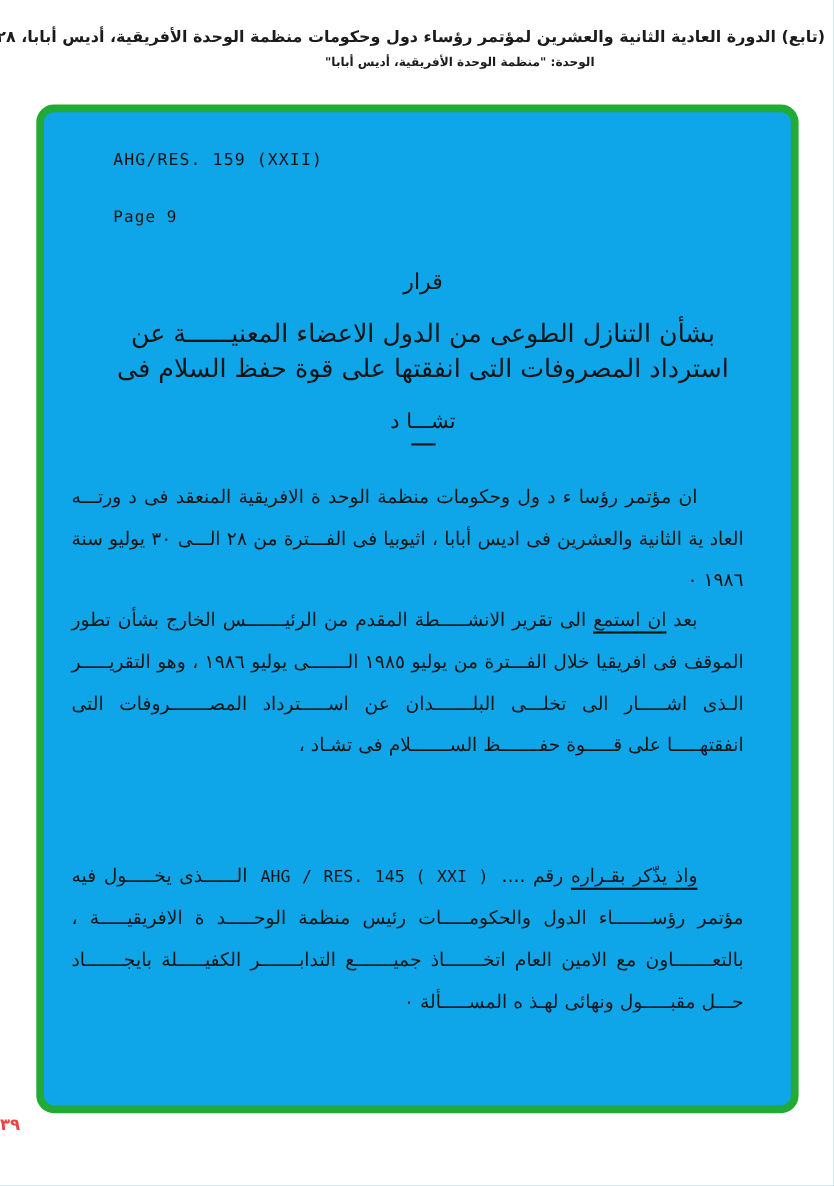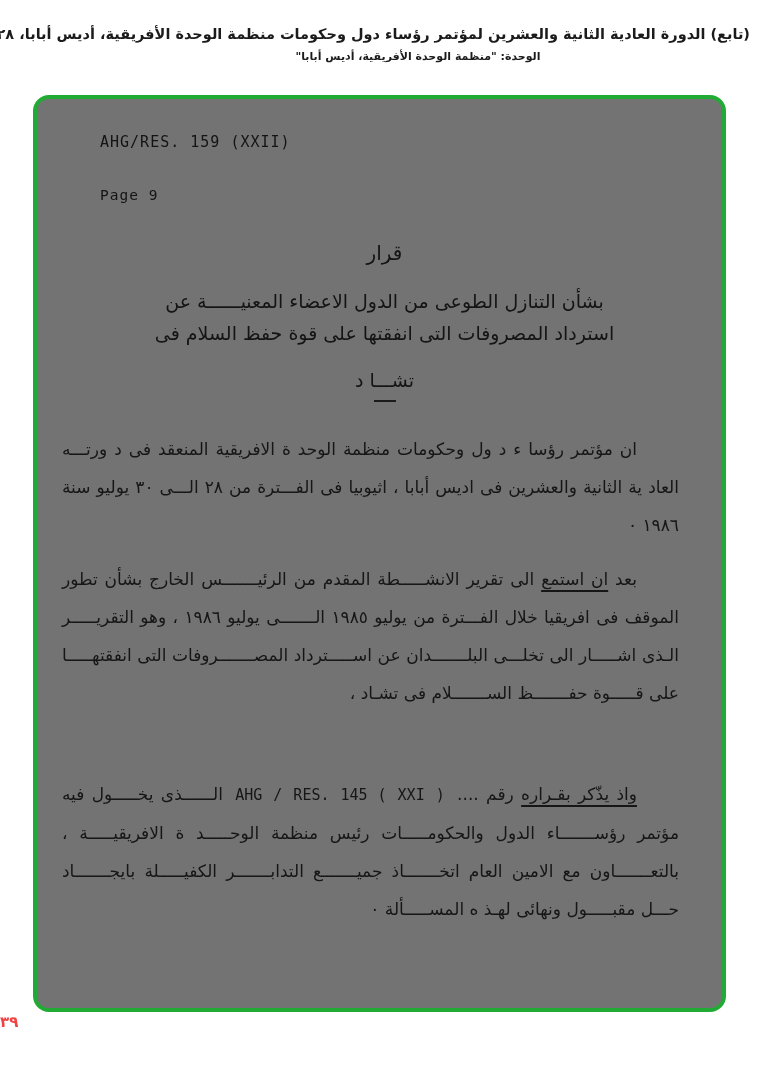--- a/index.html
+++ b/index.html
@@ -24,60 +24,60 @@
   .top-header .line2 {
     margin-top: 8px; font-size: 11px; font-weight: bold;
     text-align: center; position: relative; left: 40px;
   }
 
   
   .doc-frame {
     position: absolute; left: 33px; top: 95px;
     width: 693px; height: 917px;
     box-sizing: border-box;
-    border: 4px solid #84cc16;
+    border: 7px solid #84cc16;
     border-radius: 16px;
-    background: #737373;
+    background: #0ea5e9;
   }
 
   .doc-ref {
     position: absolute; left: 63px; top: 34px;
     font-family: "DejaVu Sans Mono", "Liberation Mono", monospace;
     font-size: 15px; letter-spacing: 1px; color: #141414;
   }
   .page-label {
     position: absolute; left: 63px; top: 88px;
     font-family: "DejaVu Sans Mono", "Liberation Mono", monospace;
     font-size: 14.5px; letter-spacing: 1px; color: #141414;
   }
 
   
   .title-block {
     position: absolute; top: 142px; left: 40px; right: 30px;
     direction: rtl; text-align: center; color: #141414;
   }
   .title-block .t1 { font-size: 20px; margin-bottom: 20px; }
-  .title-block .t2 { font-size: 19px; line-height: 32px; }
+  .title-block .t2 { font-size: 23px; line-height: 32px; }
   .title-block .t3 { font-size: 19px; margin-top: 20px; letter-spacing: 1px; }
   .title-dash {
     width: 22px; height: 0;
     border-top: 2.5px solid #1b1b1b;
     margin: 9px auto 0;
   }
 
   
   .para {
     position: absolute; left: 25px; right: 43px;
     margin: 0; direction: rtl;
     font-size: 17px; line-height: 38px;
     text-align: justify; text-indent: 42px;
     color: #161616;
   }
   .para.p1 { top: 331px; }
-  .para.p2 { top: 461px; }
+  .para.p2 { top: 443px; }
   .para.p3 { top: 676px; }
 
   .ul {
     text-decoration: underline;
     text-underline-offset: 5px;
     text-decoration-thickness: 1.5px;
   }
   .ltr {
     font-family: "DejaVu Sans Mono", "Liberation Mono", monospace;
     font-size: 15px; margin: 0 5px;

